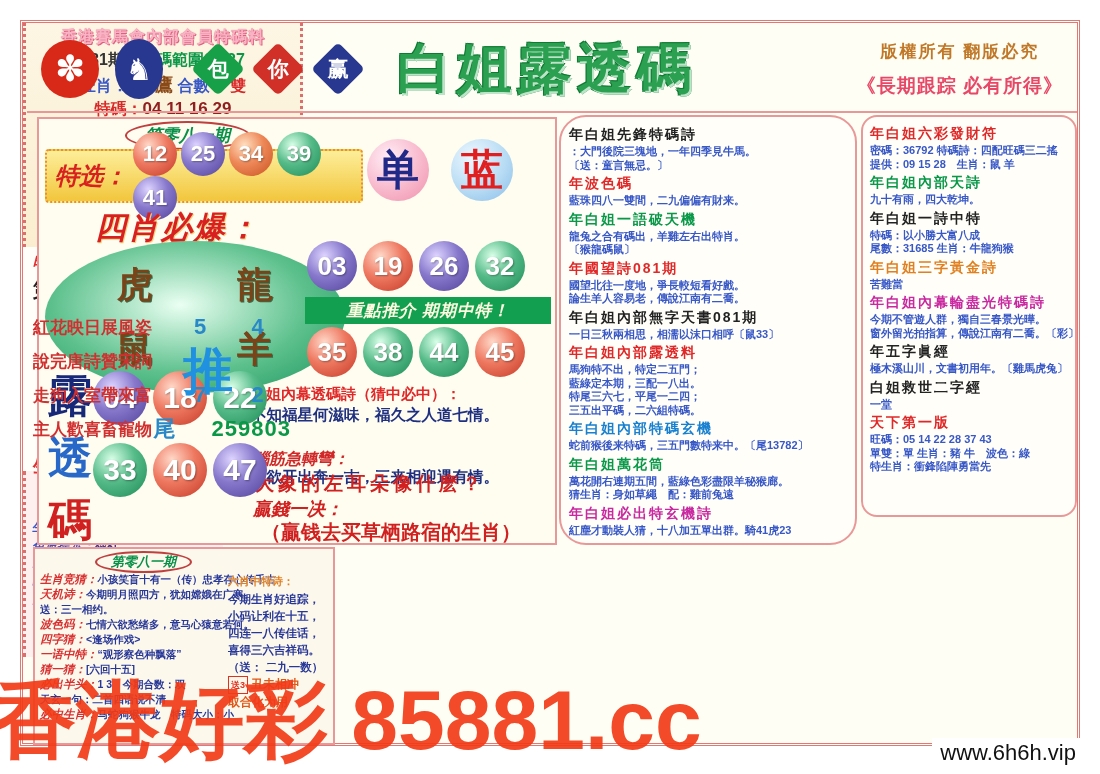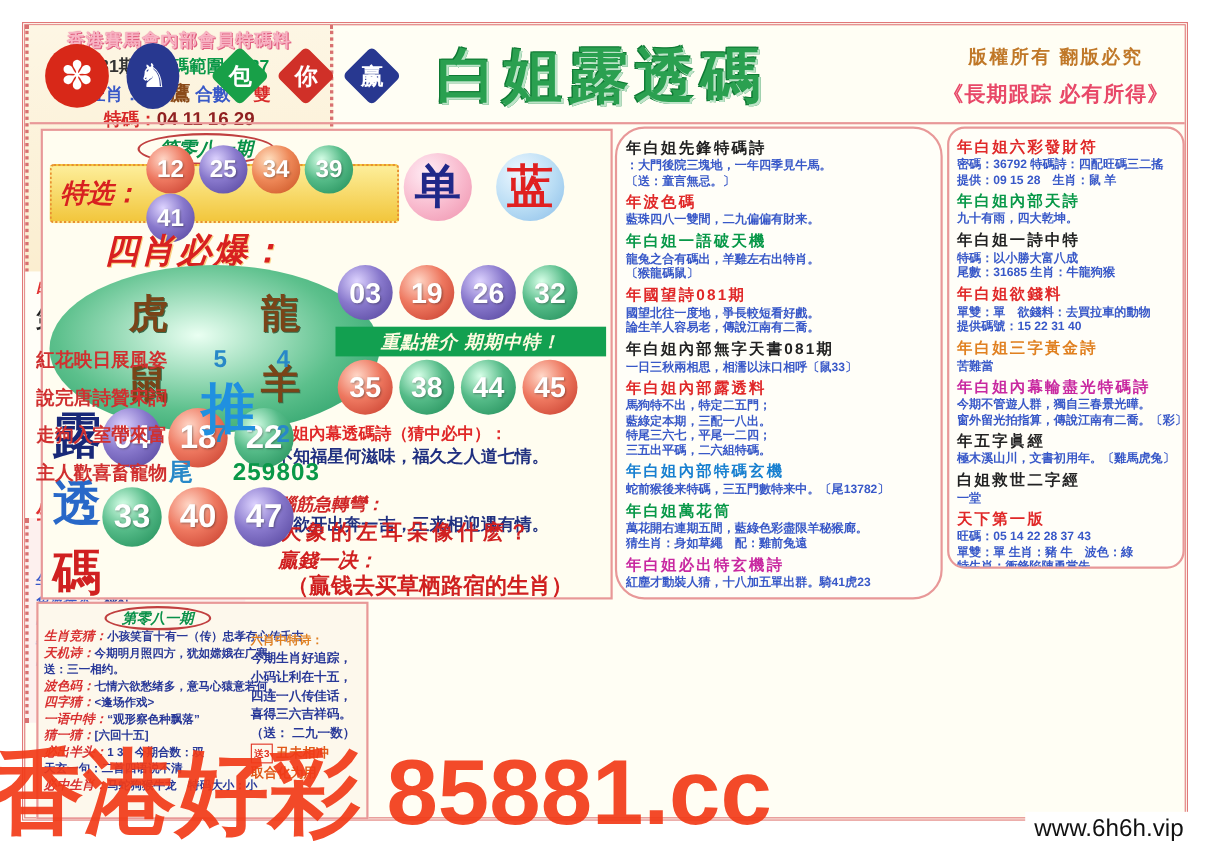--- a/index.html
+++ b/index.html
@@ -243,25 +243,20 @@
       <div class="section">
         <h4 class="k-green">年白姐內部天詩</h4>
         <p class="k-blue">九十有雨，四大乾坤。</p>
       </div>
       <div class="section">
         <h4 class="k-black">年白姐一詩中特</h4>
         <p class="k-blue">特碼：以小勝大富八成</p>
         <p class="k-blue">尾數：31685 生肖：牛龍狗猴</p>
       </div>
       <div class="section">
-        <h4 class="k-red">年白姐欲錢料</h4>
-        <p class="k-blue">單雙：單　欲錢料：去買拉車的動物</p>
-        <p class="k-blue">提供碼號：15 22 31 40</p>
-      </div>
-      <div class="section">
         <h4 class="k-orange">年白姐三字黃金詩</h4>
         <p class="k-blue">苦難當</p>
       </div>
       <div class="section">
         <h4 class="k-magenta">年白姐內幕輪盡光特碼詩</h4>
         <p class="k-blue">今期不管遊人群，獨自三春景光曄。</p>
         <p class="k-blue">窗外留光拍指算，傳說江南有二喬。〔彩〕</p>
       </div>
       <div class="section">
         <h4 class="k-black">年五字眞經</h4>

